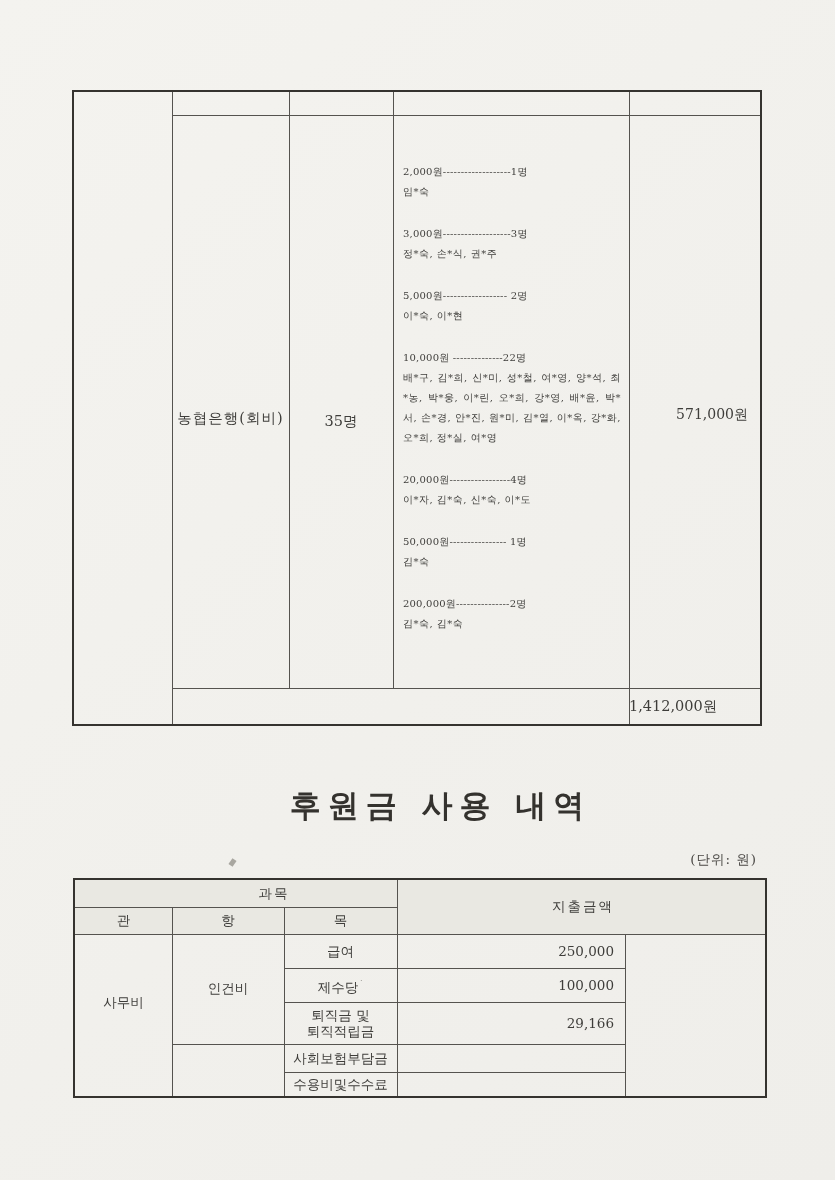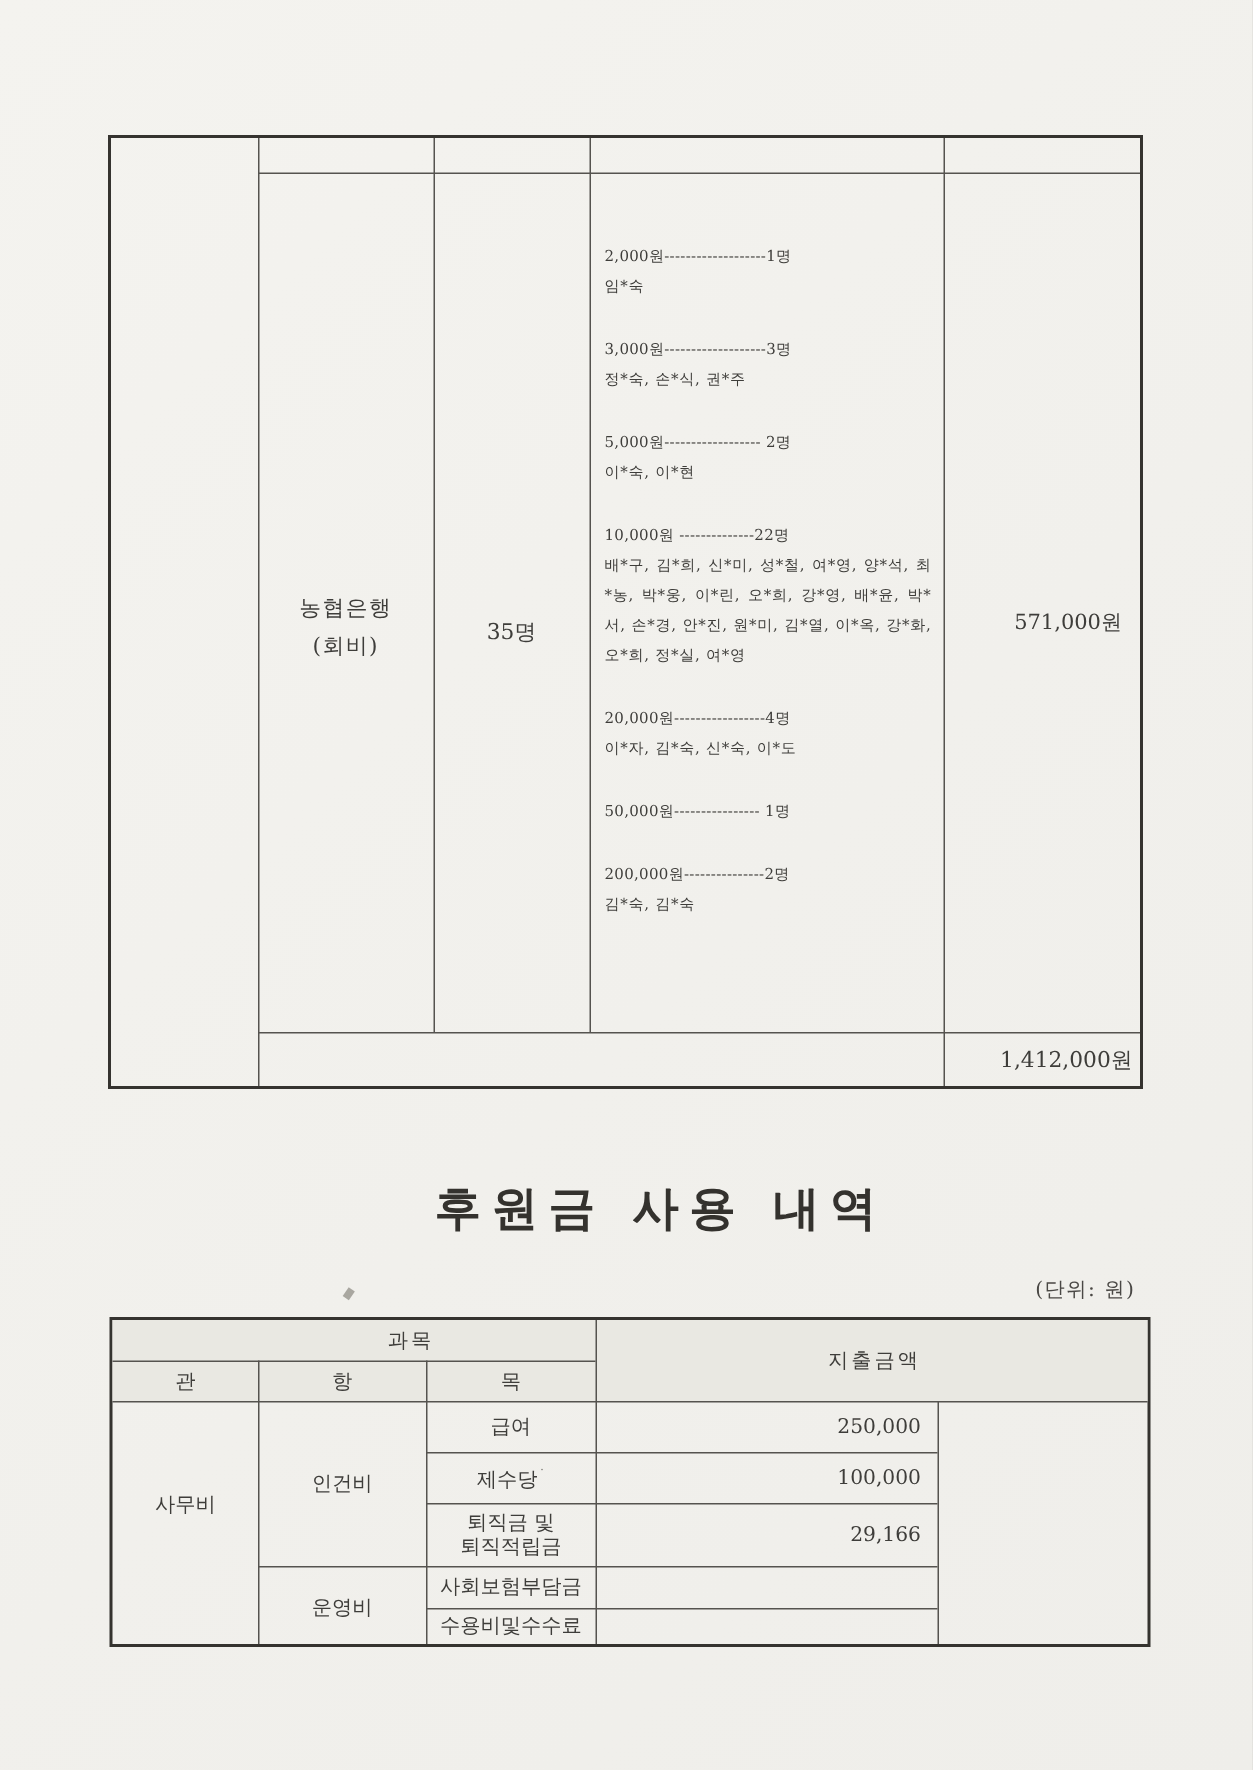--- a/index.html
+++ b/index.html
@@ -21,21 +21,21 @@
   .hl{height:1px;}
   .cell{position:absolute;display:flex;}
 
   
   .t1{
     position:absolute;left:72px;top:90px;width:690px;height:636px;
     border:2px solid #35332f;box-sizing:border-box;
   }
   .t1 .c-bank{
     left:98px;top:23px;width:117px;height:573px;
-    flex-direction:column;align-items:center;justify-content:center;
+    flex-direction:row;align-items:center;justify-content:center;
     padding-top:34px;box-sizing:border-box;
     font-size:14.5px;line-height:25px;letter-spacing:1px;
   }
   .t1 .c-count{
     left:215px;top:23px;width:104px;height:573px;
     align-items:center;justify-content:center;
     padding-top:40px;box-sizing:border-box;font-size:14.5px;
   }
   .t1 .c-details{
     left:319px;top:23px;width:236px;height:573px;
@@ -52,21 +52,21 @@
     padding:26px 14px 0 12px;box-sizing:border-box;
     font-size:14px;
   }
   .t1 .c-total-label{
     left:98px;top:596px;width:457px;height:36px;
     align-items:center;justify-content:center;
     font-size:14.5px;font-weight:bold;letter-spacing:2px;
   }
   .t1 .c-total-amount{
     left:555px;top:596px;width:133px;height:36px;
-    align-items:center;justify-content:flex-end;
+    align-items:center;
     padding-right:7px;box-sizing:border-box;
     font-size:14.5px;
   }
 
   
   .doc-title{
     position:absolute;top:785px;left:0;width:835px;
     text-align:center;font-size:31px;font-weight:600;
     letter-spacing:7px;color:#34322e;padding-left:23px;
   }
@@ -140,20 +140,21 @@
       <div class="grp">
         <div class="amt-line">10,000원 --------------22명</div>
         <div class="names">배*구, 김*희, 신*미, 성*철, 여*영, 양*석, 최*농, 박*웅, 이*린, 오*희, 강*영, 배*윤, 박*서, 손*경, 안*진, 원*미, 김*열, 이*옥, 강*화, 오*희, 정*실, 여*영</div>
       </div>
       <div class="grp">
         <div class="amt-line">20,000원-----------------4명</div>
         <div class="names">이*자, 김*숙, 신*숙, 이*도</div>
       </div>
       <div class="grp">
         <div class="amt-line">50,000원---------------- 1명</div>
+        <div class="names">김*숙</div>
       </div>
       <div class="grp">
         <div class="amt-line">200,000원---------------2명</div>
         <div class="names">김*숙, 김*숙</div>
       </div>
     </div>
 
     <div class="cell c-amount">
       <span>571,000원</span>
     </div>
@@ -182,21 +183,20 @@
     <div class="hl" style="top:192px;left:209px;width:341px;"></div>
 
     <div class="cell h-subject">과목</div>
     <div class="cell h-amount">지출금액</div>
     <div class="cell h-gwan">관</div>
     <div class="cell h-hang">항</div>
     <div class="cell h-mok">목</div>
 
     <div class="cell c-gwan">사무비</div>
     <div class="cell c-hang1">인건비</div>
-    <div class="cell c-hang2">운영비</div>
 
     <div class="cell mok" style="top:54px;height:34px;">
       <span>급여</span>
     </div>
     <div class="cell amt" style="top:54px;height:34px;">
       <span>250,000</span>
     </div>
 
     <div class="cell mok" style="top:88px;height:34px;">
       <span><span>제수당</span><sup>˙</sup></span>

